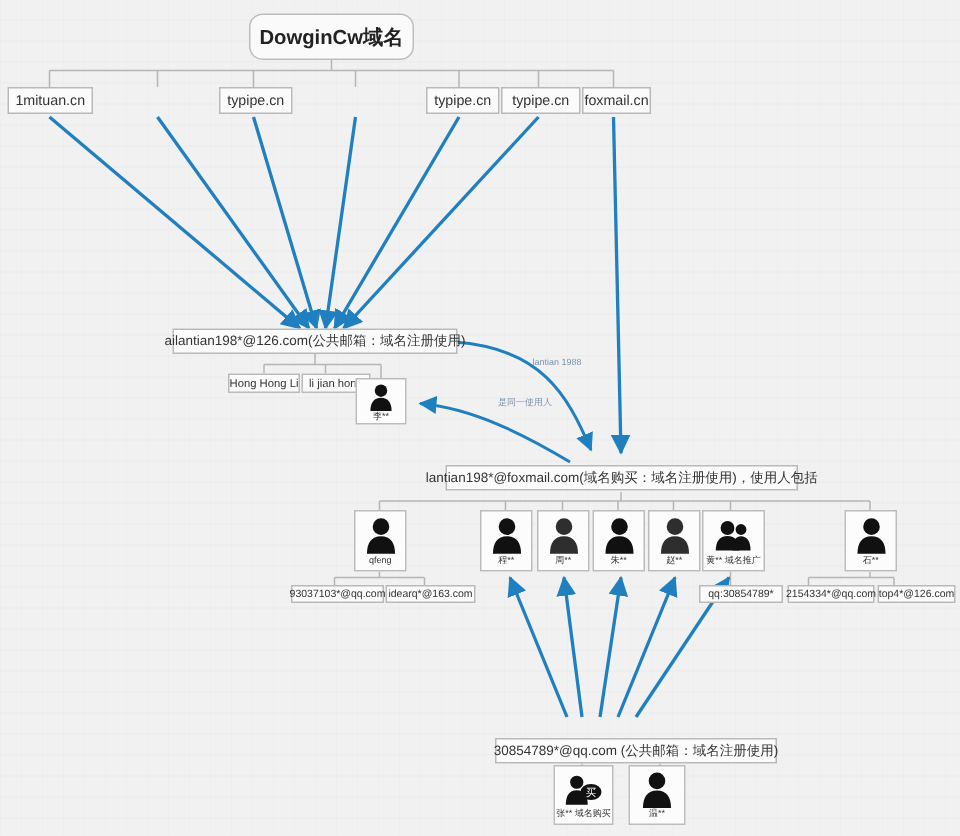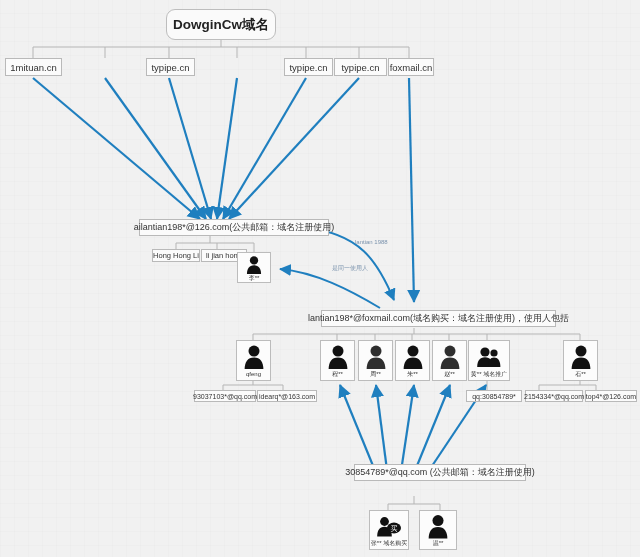--- a/index.html
+++ b/index.html
@@ -31,21 +31,21 @@
   }
   .root{
     border-radius:9px;
     border:1px solid #bdbdbd;
     background:#fafafa;
     font-size:13.5px;
     font-weight:bold;
     color:#222;
   }
   .domain{font-size:9.5px;height:18px;padding:0 19px;}
-  .mail{font-size:9px;height:17px;padding:0 6px;margin-left:24px;}
+  .mail{font-size:9px;height:17px;padding:0 6px;}
   .small{font-size:7.5px;height:13px;padding:0 3px;}
   .tiny{font-size:7px;height:12px;padding:0 2px;}
   .person{
     position:absolute;
     box-sizing:border-box;
     background:#fcfcfc;
     border:1px solid #bcbcbc;
     display:flex;flex-direction:column;align-items:center;justify-content:flex-start;
     padding-top:2px;
   }
@@ -274,21 +274,21 @@
   <div class="node tiny" style="left:466px;top:390px;width:56px;">
     <span>qq:30854789*</span>
   </div>
   <div class="node tiny" style="left:525px;top:390px;width:58px;">
     <span>2154334*@qq.com</span>
   </div>
   <div class="node tiny" style="left:585px;top:390px;width:52px;">
     <span>top4*@126.com</span>
   </div>
 
-  <div class="node mail" style="left:330px;top:464px;width:172px;">
+  <div class="node mail" style="left:330px;top:492px;width:188px;">
     <span>30854789*@qq.com (公共邮箱：域名注册使用)</span>
   </div>
 
   <div class="person" style="left:369px;top:510px;width:40px;height:40px;">
     <svg class="av" width="26" height="26" viewBox="0 0 26 21">
       <circle cx="8.5" cy="6" r="4.4" fill="#111"></circle>
       <path d="M8.5,11.3 C3.4,11.3 1.2,15.2 1.2,21 L15.8,21 C15.8,15.2 13.6,11.3 8.5,11.3 Z" fill="#111"></path>
       <ellipse cx="18" cy="12.5" rx="7" ry="5.4" fill="#111"></ellipse>
       <text x="18" y="15" font-size="7" fill="#fff" text-anchor="middle" font-family="'Liberation Sans',sans-serif">买</text>
     </svg>

